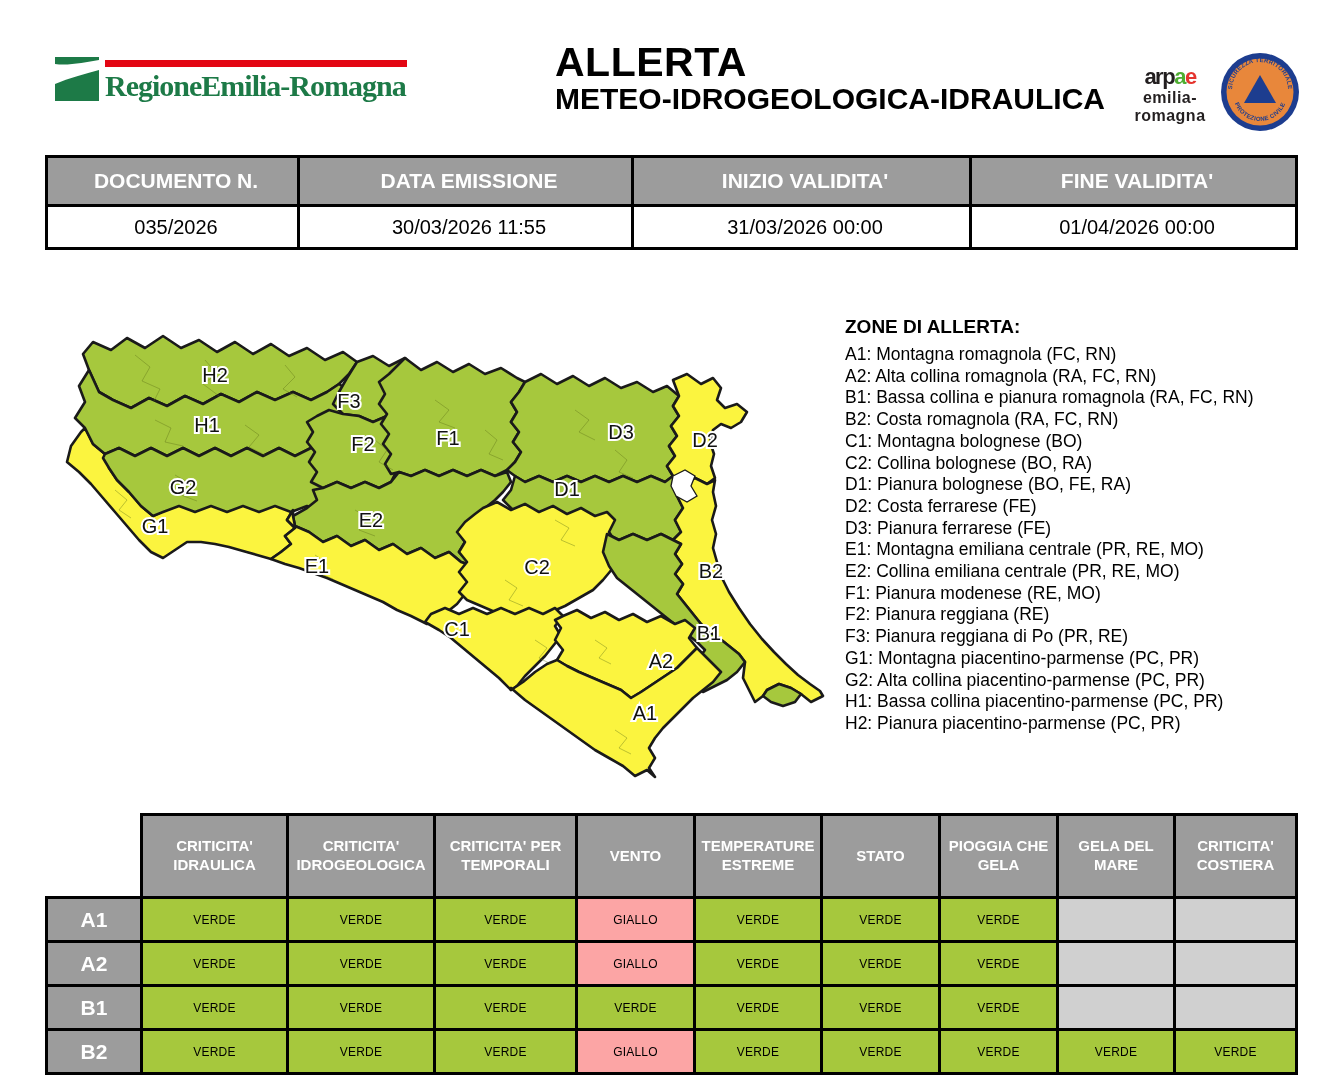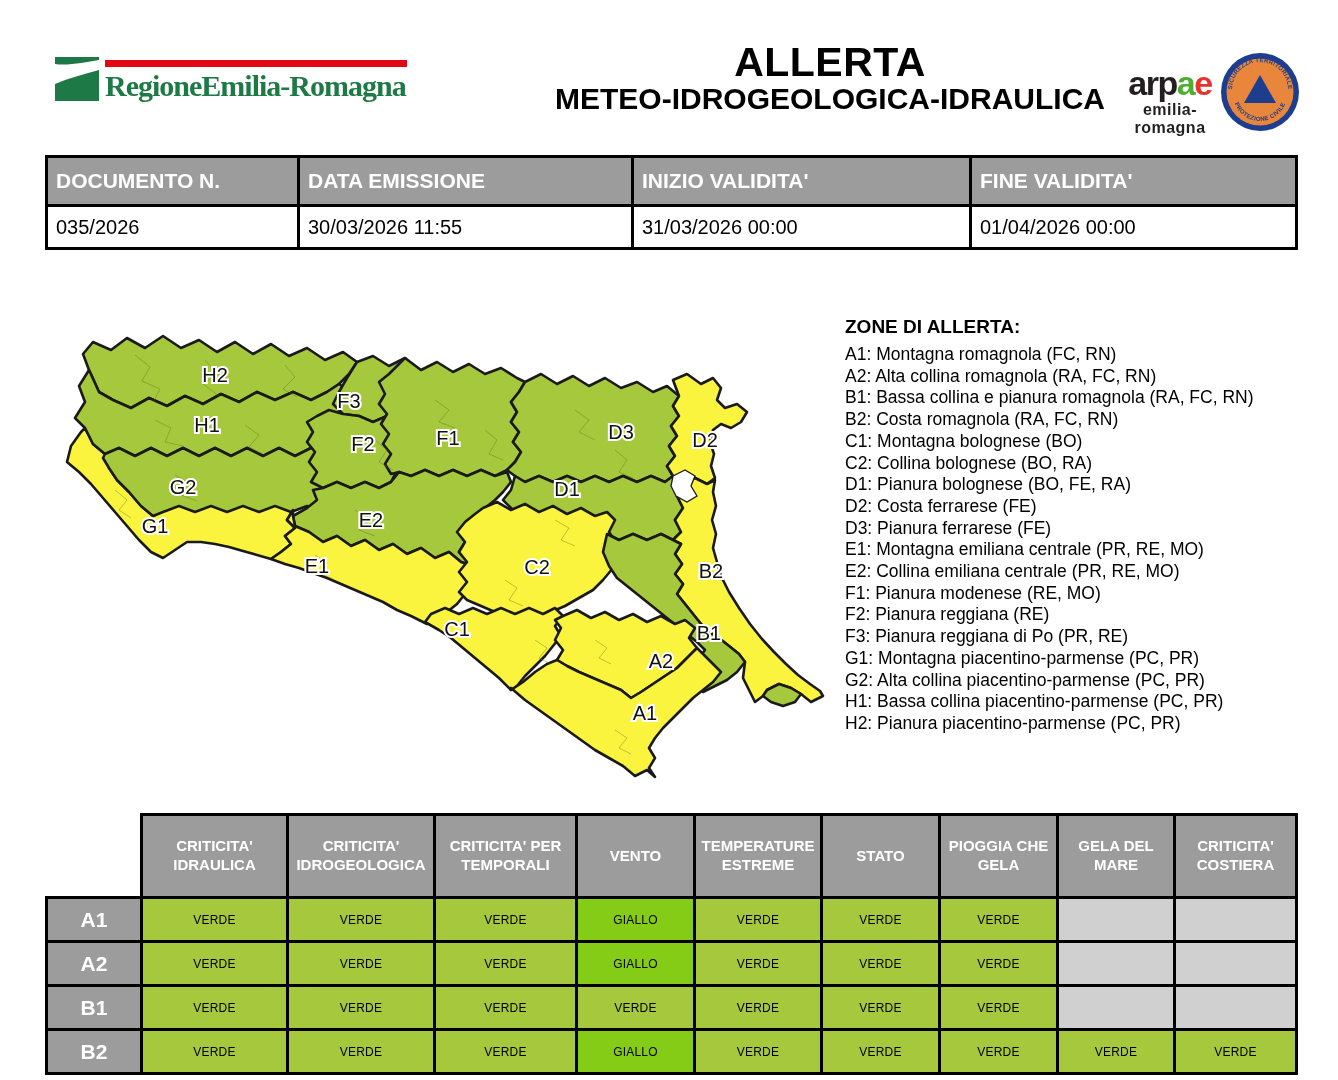--- a/index.html
+++ b/index.html
@@ -7,34 +7,34 @@
         font-family:"Liberation Sans",sans-serif;color:#000;}
 
   
   .region-logo{position:absolute;left:55px;top:57px;width:352px;display:flex;}
   .rl-square{flex:0 0 44px;height:44px;}
   .rl-right{flex:1;padding-left:6px;}
   .rl-bar{height:7px;background:#E30613;margin-top:3px;}
   .rl-text{font-family:"Liberation Serif",serif;font-weight:bold;font-size:30px;
            color:#1D7A47;letter-spacing:-1px;margin-top:2px;white-space:nowrap;}
 
-  .titles{position:absolute;right:233px;top:42px;text-align:center;}
+  .titles{position:absolute;right:233px;top:42px;text-align:left;}
   .title-1{font-size:41px;font-weight:bold;letter-spacing:.5px;line-height:1;}
   .title-2{font-size:30px;font-weight:bold;line-height:1;margin-top:1px;}
 
   .arpae{position:absolute;left:1122px;top:66px;width:96px;text-align:center;}
-  .arpae-word{font-size:34px;font-weight:bold;letter-spacing:-1.5px;line-height:1;}
+  .arpae-word{font-size:22px;font-weight:bold;letter-spacing:-1.5px;line-height:1;}
   .arpae-sub{font-size:16px;font-weight:bold;letter-spacing:.5px;margin-top:1px;color:#231F20;}
   .ap-k{color:#231F20;} .ap-g{color:#4FAE32;} .ap-r{color:#E5342E;}
 
   .badge{position:absolute;left:1220px;top:52px;width:80px;height:80px;}
 
   
   .doc-table{position:absolute;left:45px;top:155px;width:1250px;border-collapse:collapse;table-layout:fixed;}
-  .doc-table th,.doc-table td{border:3px solid #000;text-align:left;vertical-align:middle;padding-left:8px;}
+  .doc-table th,.doc-table td{border:3px solid #000;text-align:center;vertical-align:middle;padding-left:8px;}
   .doc-table th{background:#9C9C9C;color:#fff;font-size:21px;font-weight:bold;height:44px;}
   .doc-table td{font-size:20px;height:38px;background:#fff;}
 
   
   .map-wrap{position:absolute;left:55px;top:330px;width:790px;height:450px;}
   .zone{stroke:#1a1a1a;stroke-width:2.6;stroke-linejoin:round;}
   .muni{fill:none;stroke:#5f7316;stroke-width:.9;opacity:.45;}
   .zlabel{font-family:"Liberation Sans",sans-serif;font-size:20px;fill:#111;
           stroke:#fff;stroke-width:4px;paint-order:stroke;text-anchor:middle;}
   .lagoon{fill:#fff;stroke:#1a1a1a;stroke-width:1.3;}
@@ -45,21 +45,21 @@
 
   
   .alert-table{position:absolute;left:45px;top:813px;width:1250px;border-collapse:collapse;table-layout:fixed;}
   .alert-table th,.alert-table td{border:3px solid #000;text-align:center;vertical-align:middle;}
   .alert-table .blank{border:none;background:#fff;}
   .alert-table thead th{background:#9C9C9C;color:#fff;font-size:15px;font-weight:bold;
                         height:80px;line-height:1.25;padding:0 3px;}
   .alert-table tbody th{background:#9C9C9C;color:#fff;font-size:21px;font-weight:bold;height:39px;}
   .alert-table tbody td{font-size:12px;letter-spacing:.2px;height:39px;}
   td.c-verde{background:#A6C83D;}
-  td.c-giallo{background:#84cc16;}
+  td.c-giallo{background:#fca5a5;}
   td.c-empty{background:#D0D0D0;}
 </style>
 </head>
 <body>
 
 <div class="page">
 
   <div class="region-logo">
     <svg class="rl-square" viewBox="0 0 44 44">
       <rect x="0" y="0" width="44" height="44" fill="#1D7A47"></rect>

